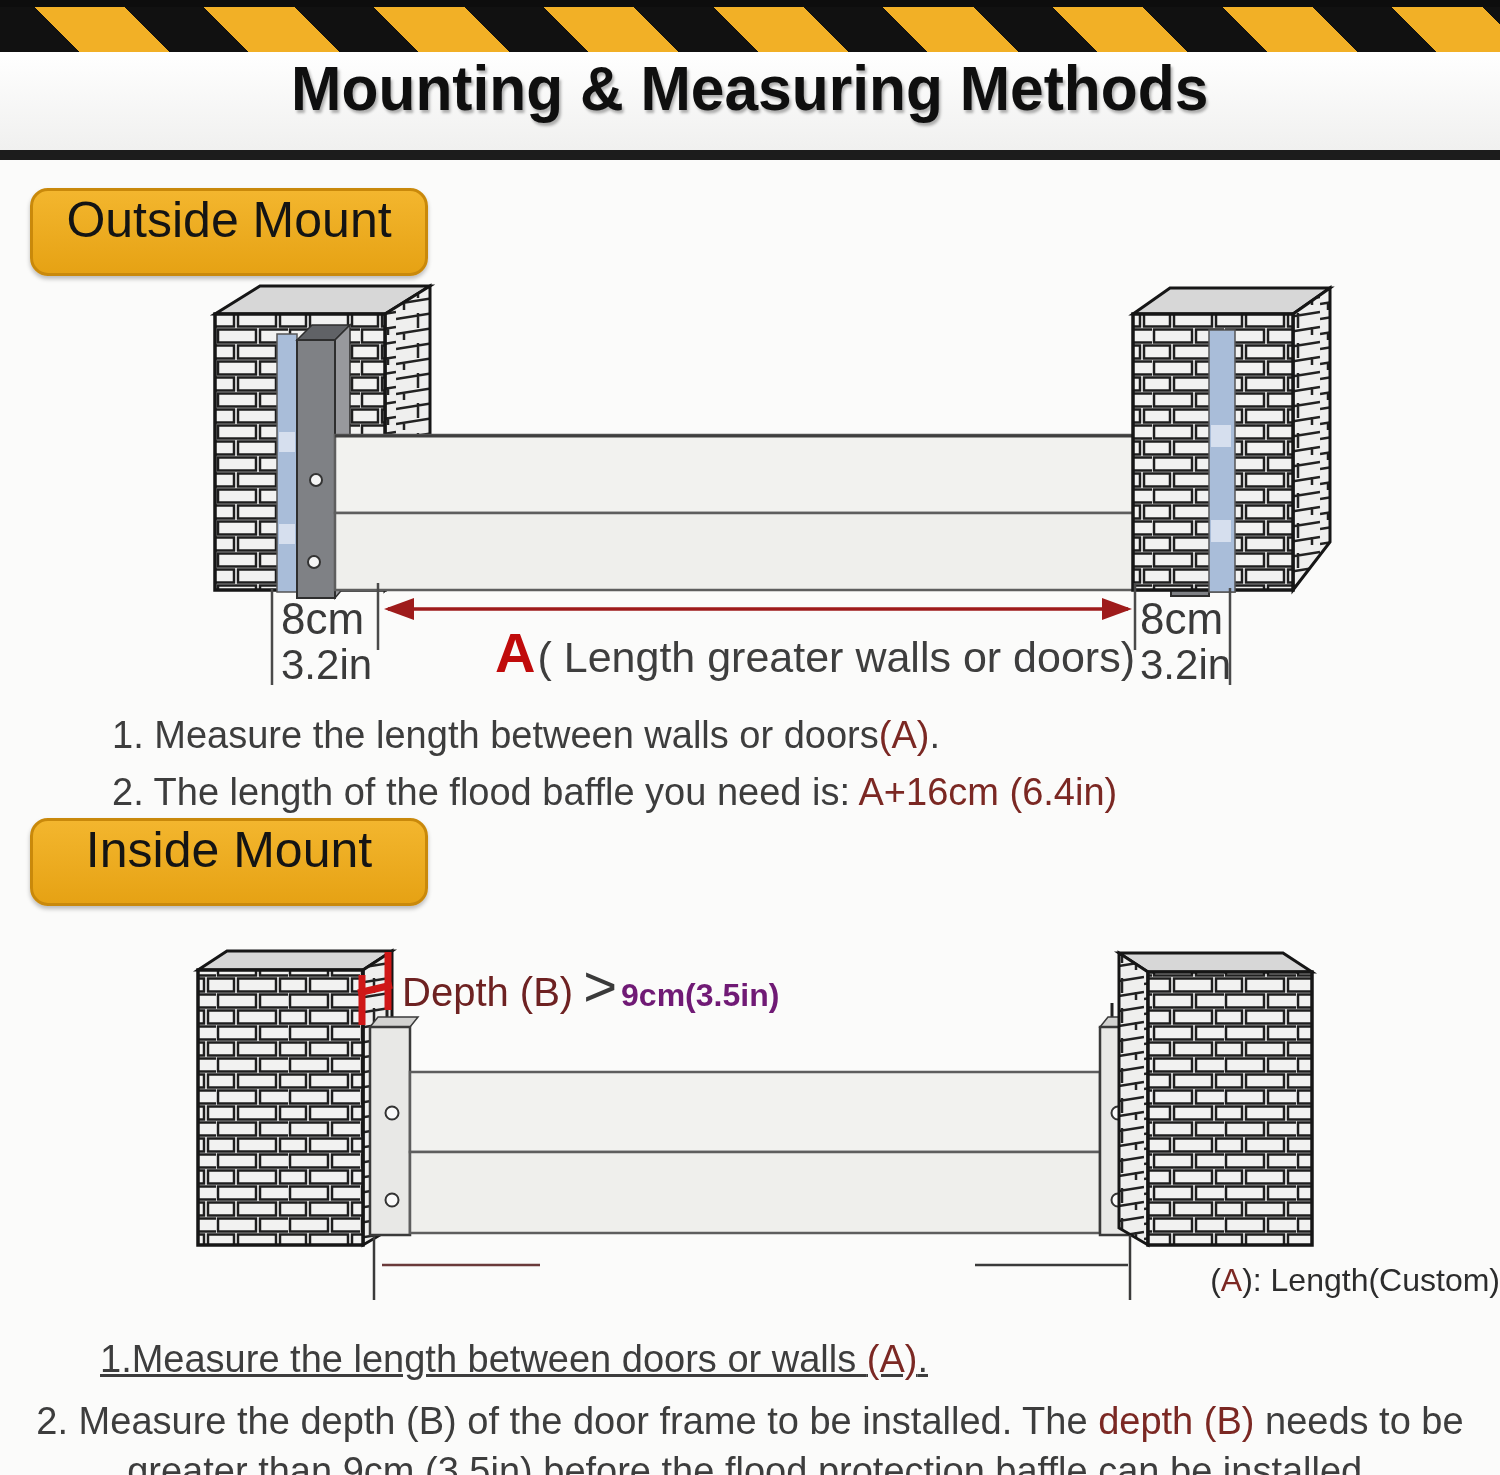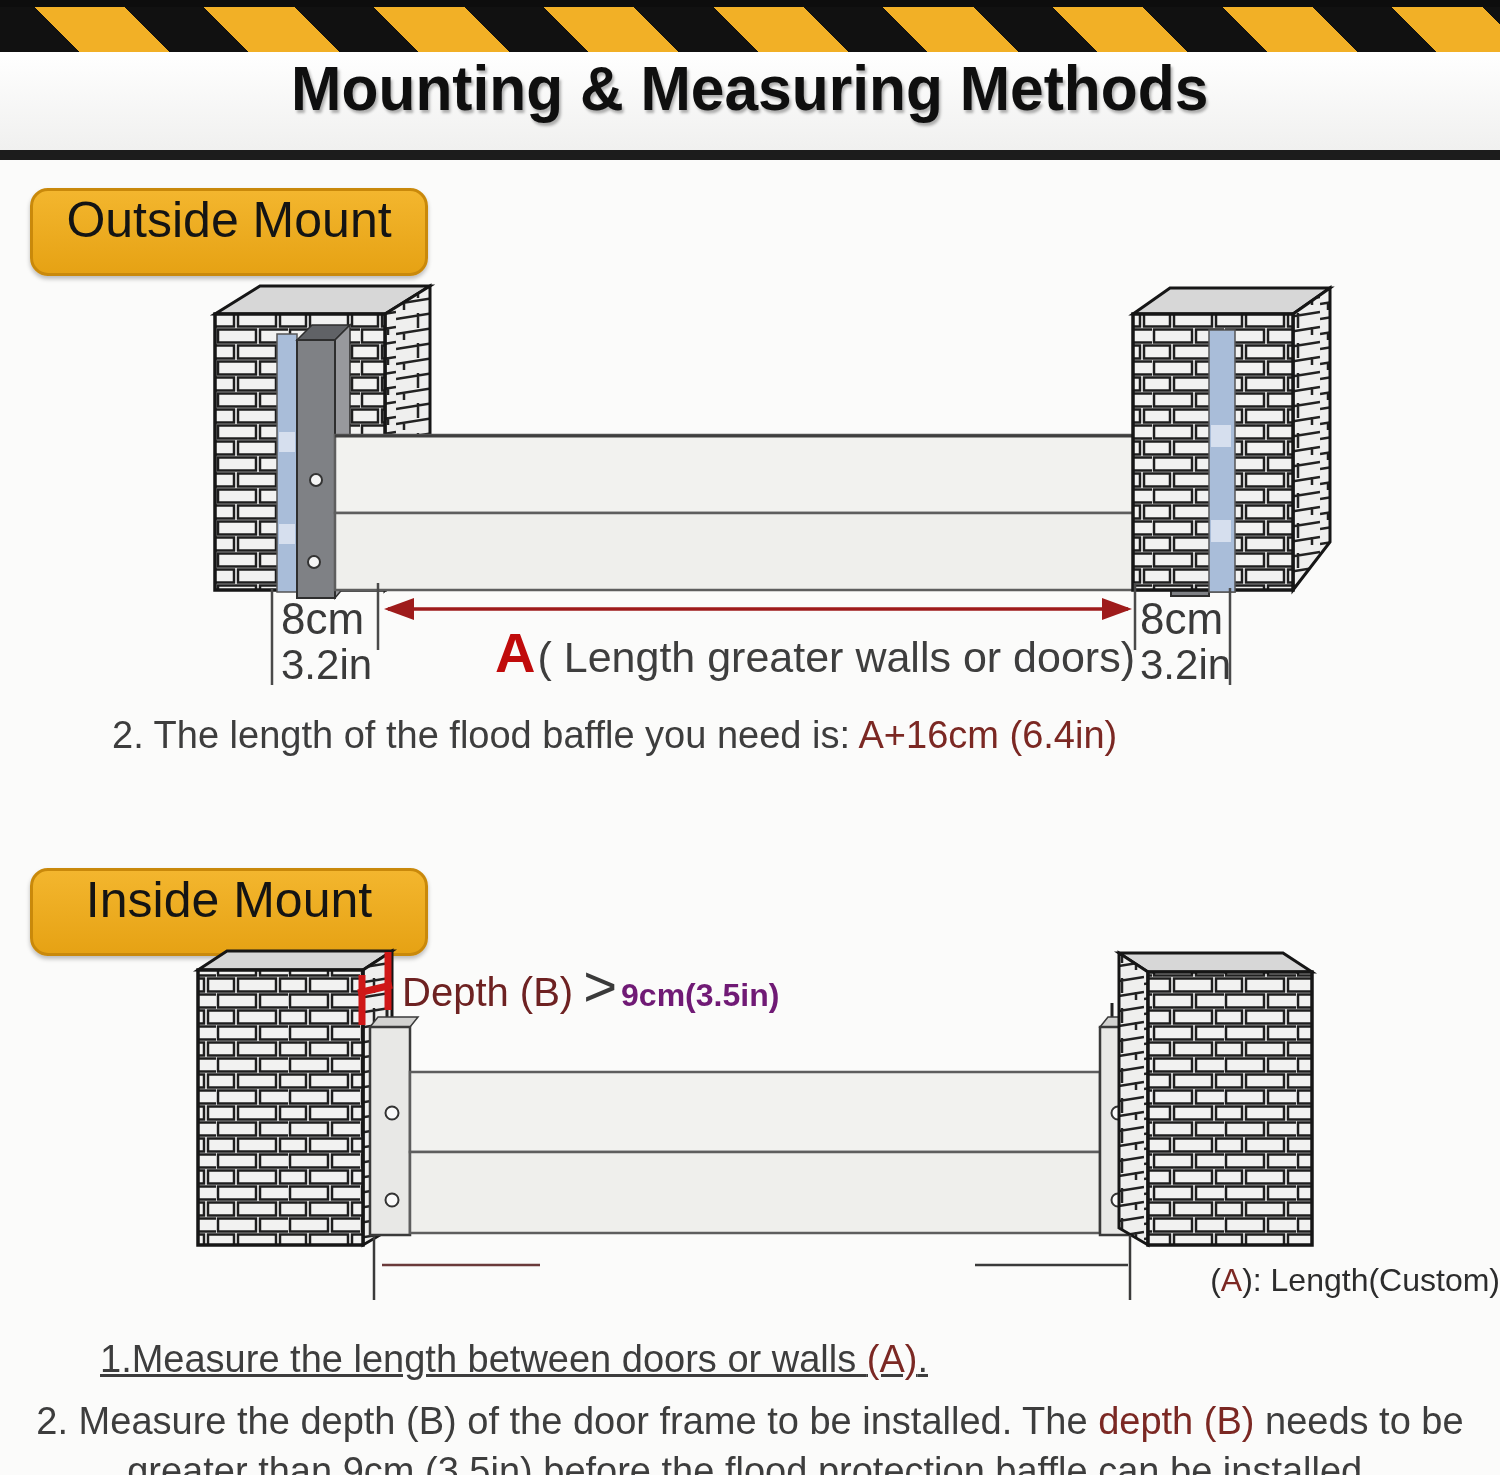--- a/index.html
+++ b/index.html
@@ -27,21 +27,21 @@
   
   .badge{
     position:absolute;left:30px;width:398px;height:88px;border-radius:18px;
     background:linear-gradient(#f3b62e,#e6a214);
     border:3px solid #c9890b;box-sizing:border-box;
     display:flex;justify-content:center;
     box-shadow:0 3px 4px rgba(0,0,0,.25);
   }
   .badge span{font-size:50px;color:#141414;}
   #badge-outside{top:188px;}
-  #badge-inside{top:868px;}
+  #badge-inside{top:818px;}
   
   .diag{position:absolute;left:0;}
   #svg-outside{top:280px;}
   #svg-inside{top:945px;}
   
   .ov{position:absolute;color:#3a3a3a;white-space:nowrap;}
   .offset{font-size:44px;line-height:46px;}
   .offset .inch{font-size:42px;}
   #offset-left{left:281px;top:596px;}
   #offset-right{left:1140px;top:596px;}
@@ -158,20 +158,21 @@
   <div class="ov offset" id="offset-right">
     <div>8cm</div>
     <div class="inch">3.2in</div>
   </div>
   <div class="ov" id="span-outside">
     <span class="letterA">A</span>
     <span class="spantext">( Length greater walls or doors)</span>
   </div>
 
   <div class="instr" id="instr-outside">
+    <p><span>1. Measure the length between walls or doors</span><span class="red">(A)</span><span>.</span></p>
     <p><span>2. The length of the flood baffle you need is: </span><span class="red">A+16cm (6.4in)</span></p>
   </div>
 
   <div class="badge" id="badge-inside">
     <span>Inside Mount</span>
   </div>
 
   <svg id="svg-inside" class="diag" width="1500" height="390" viewBox="0 0 1500 390">
 
     <g>

